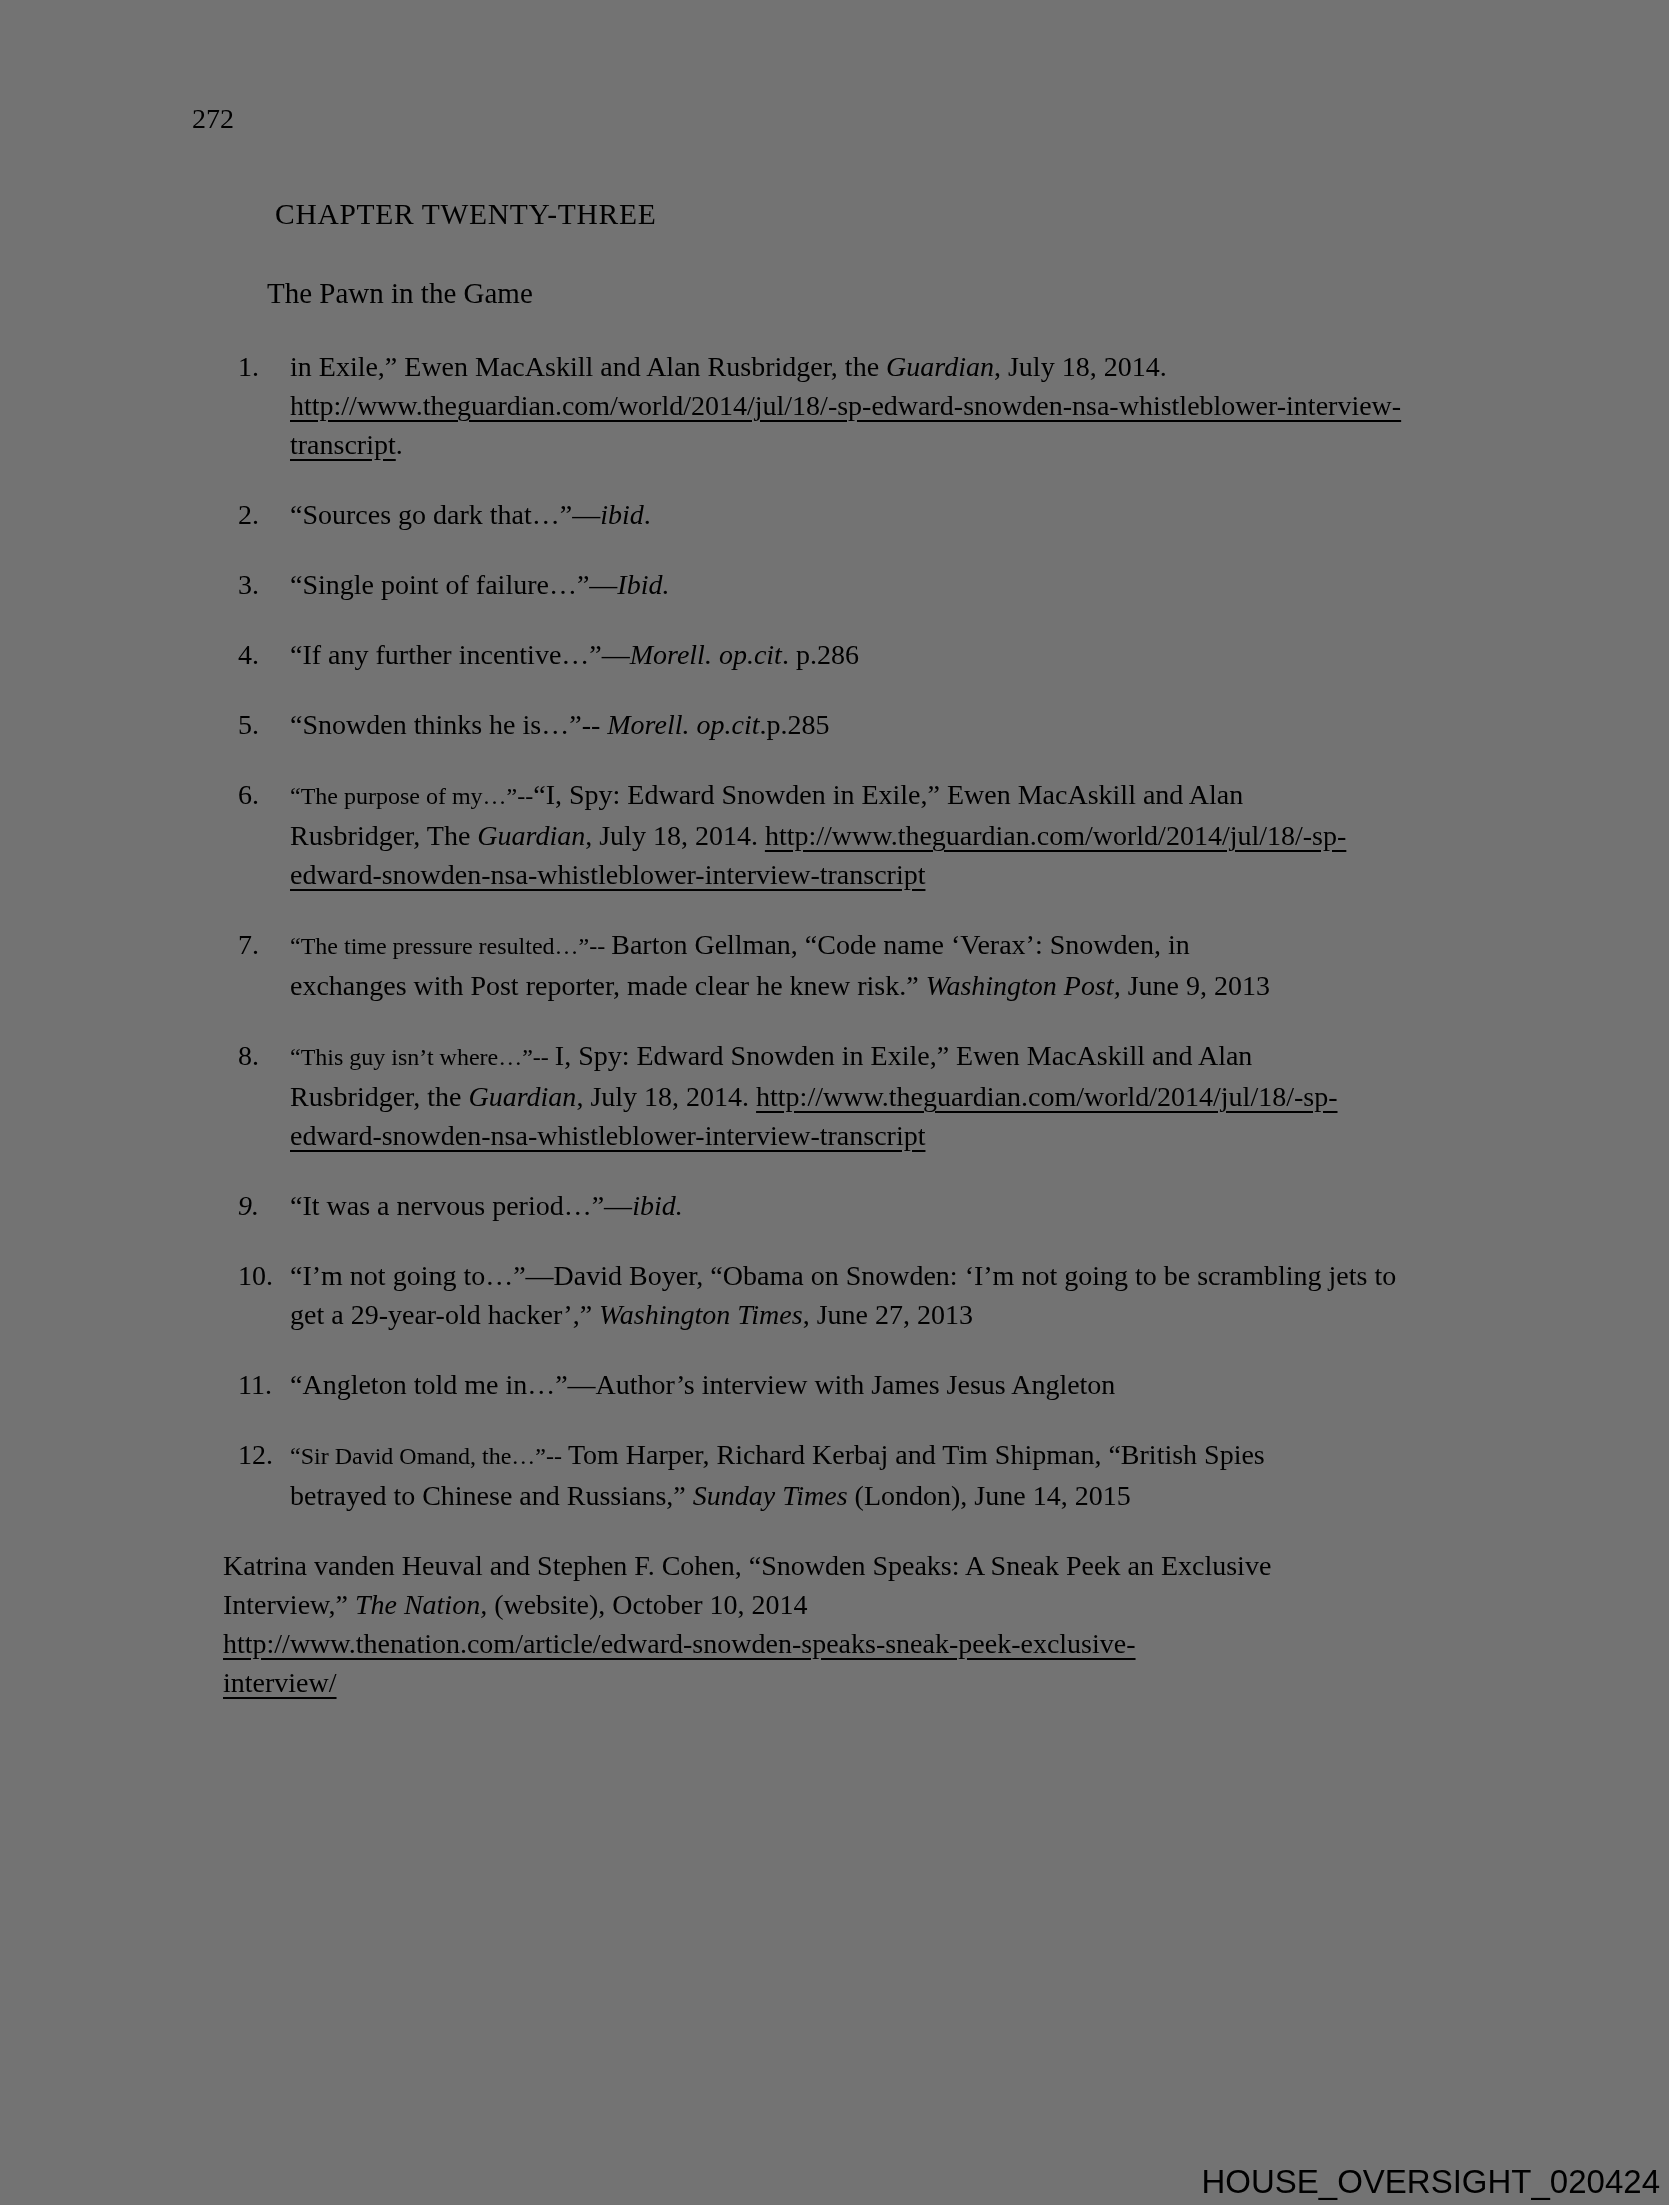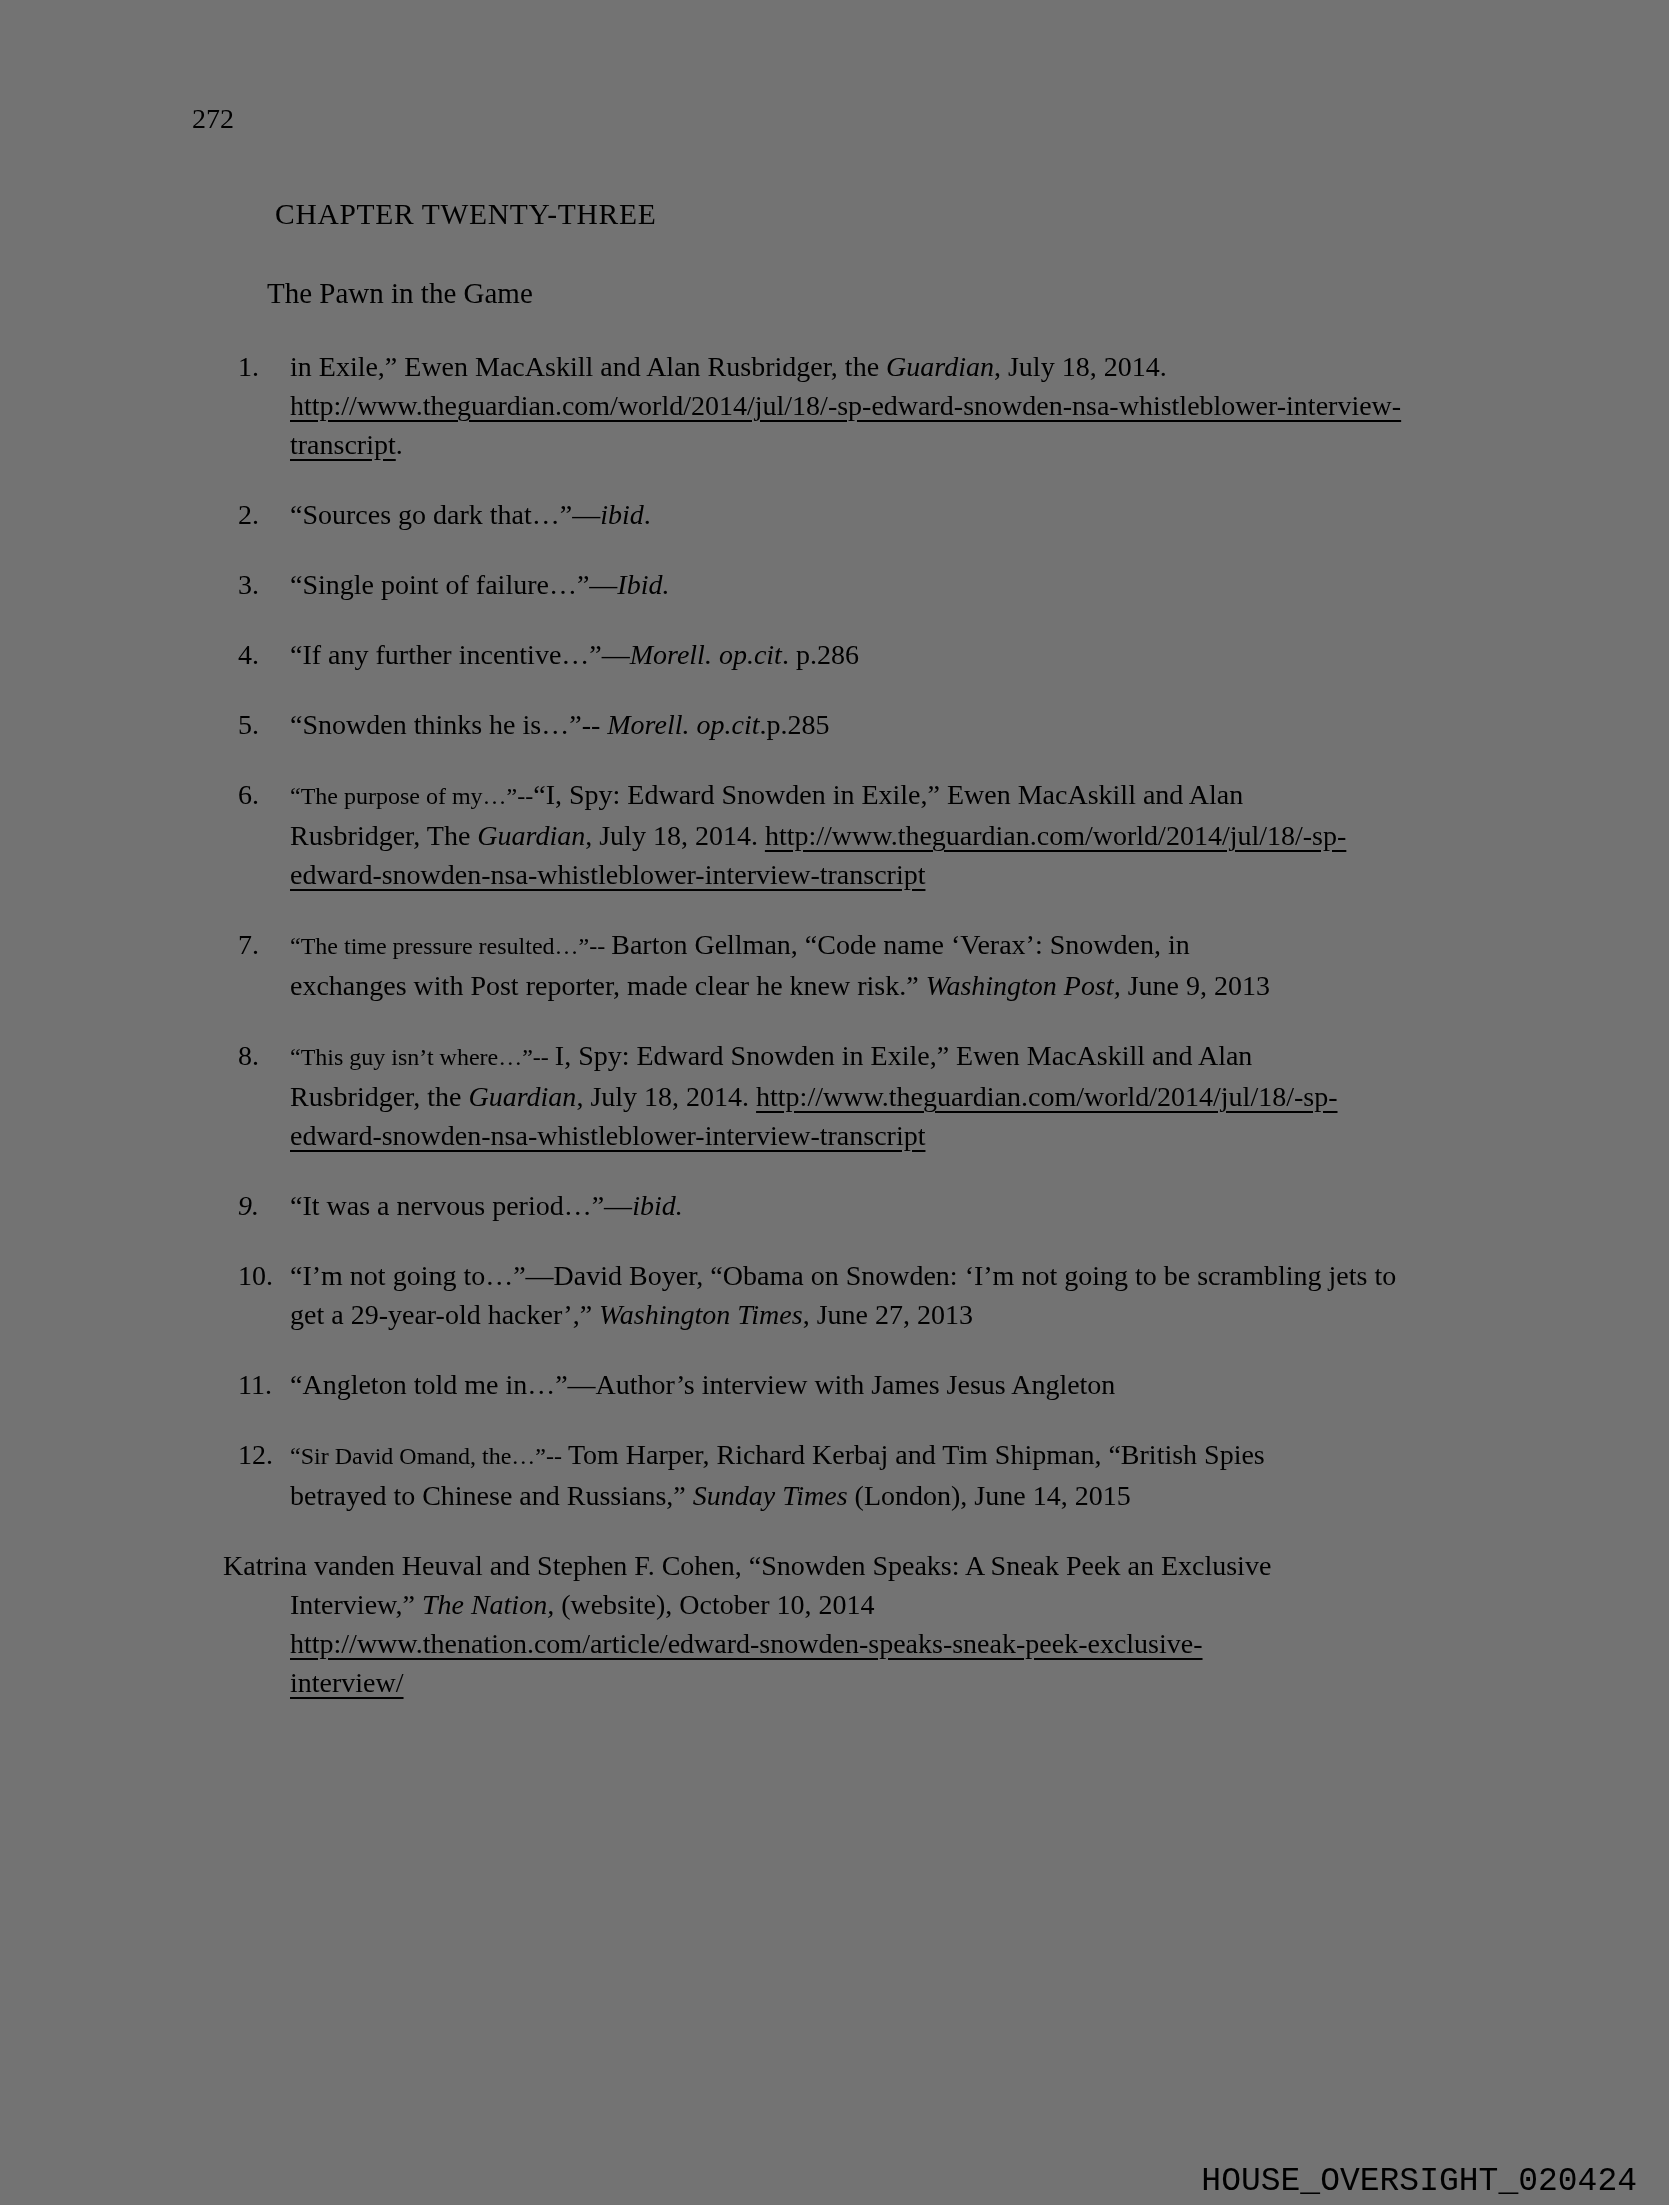--- a/index.html
+++ b/index.html
@@ -18,25 +18,25 @@
   #chapter-subtitle{position:absolute;left:267px;top:274px;line-height:39px;font-size:29px;}
   #citation-list{position:absolute;left:0;top:347px;padding-left:238px;width:1375px;}
   .citation{display:flex;margin-bottom:31px;line-height:39px;}
   .citation .num{flex:0 0 52px;}
   .citation .body{flex:1 1 auto;}
   .line{white-space:pre;}
   .i{font-style:italic;}
   .s{font-size:24px;}
   .u{text-decoration:underline;text-underline-offset:4.6px;text-decoration-thickness:2px;text-align:center;}
   #closing-paragraph{margin-left:-15px;line-height:39px;}
-  #closing-paragraph .line{margin-left:67px;}
+  #closing-paragraph .line{}
   #closing-paragraph .line:first-child{margin-left:0;}
   #bates-number{
-    position:absolute;right:32px;bottom:5.2px;
-    font-family:Liberation Mono, monospace;
+    position:absolute;right:9px;bottom:5.2px;
+    font-family:Liberation Sans, sans-serif;
     font-size:33px;line-height:37px;
   }
 </style>
 </head>
 <body>
 
 <div class="page">
   <div id="page-number">272</div>
   <div id="chapter-heading">CHAPTER TWENTY-THREE</div>
   <div id="chapter-subtitle">The Pawn in the Game</div>

